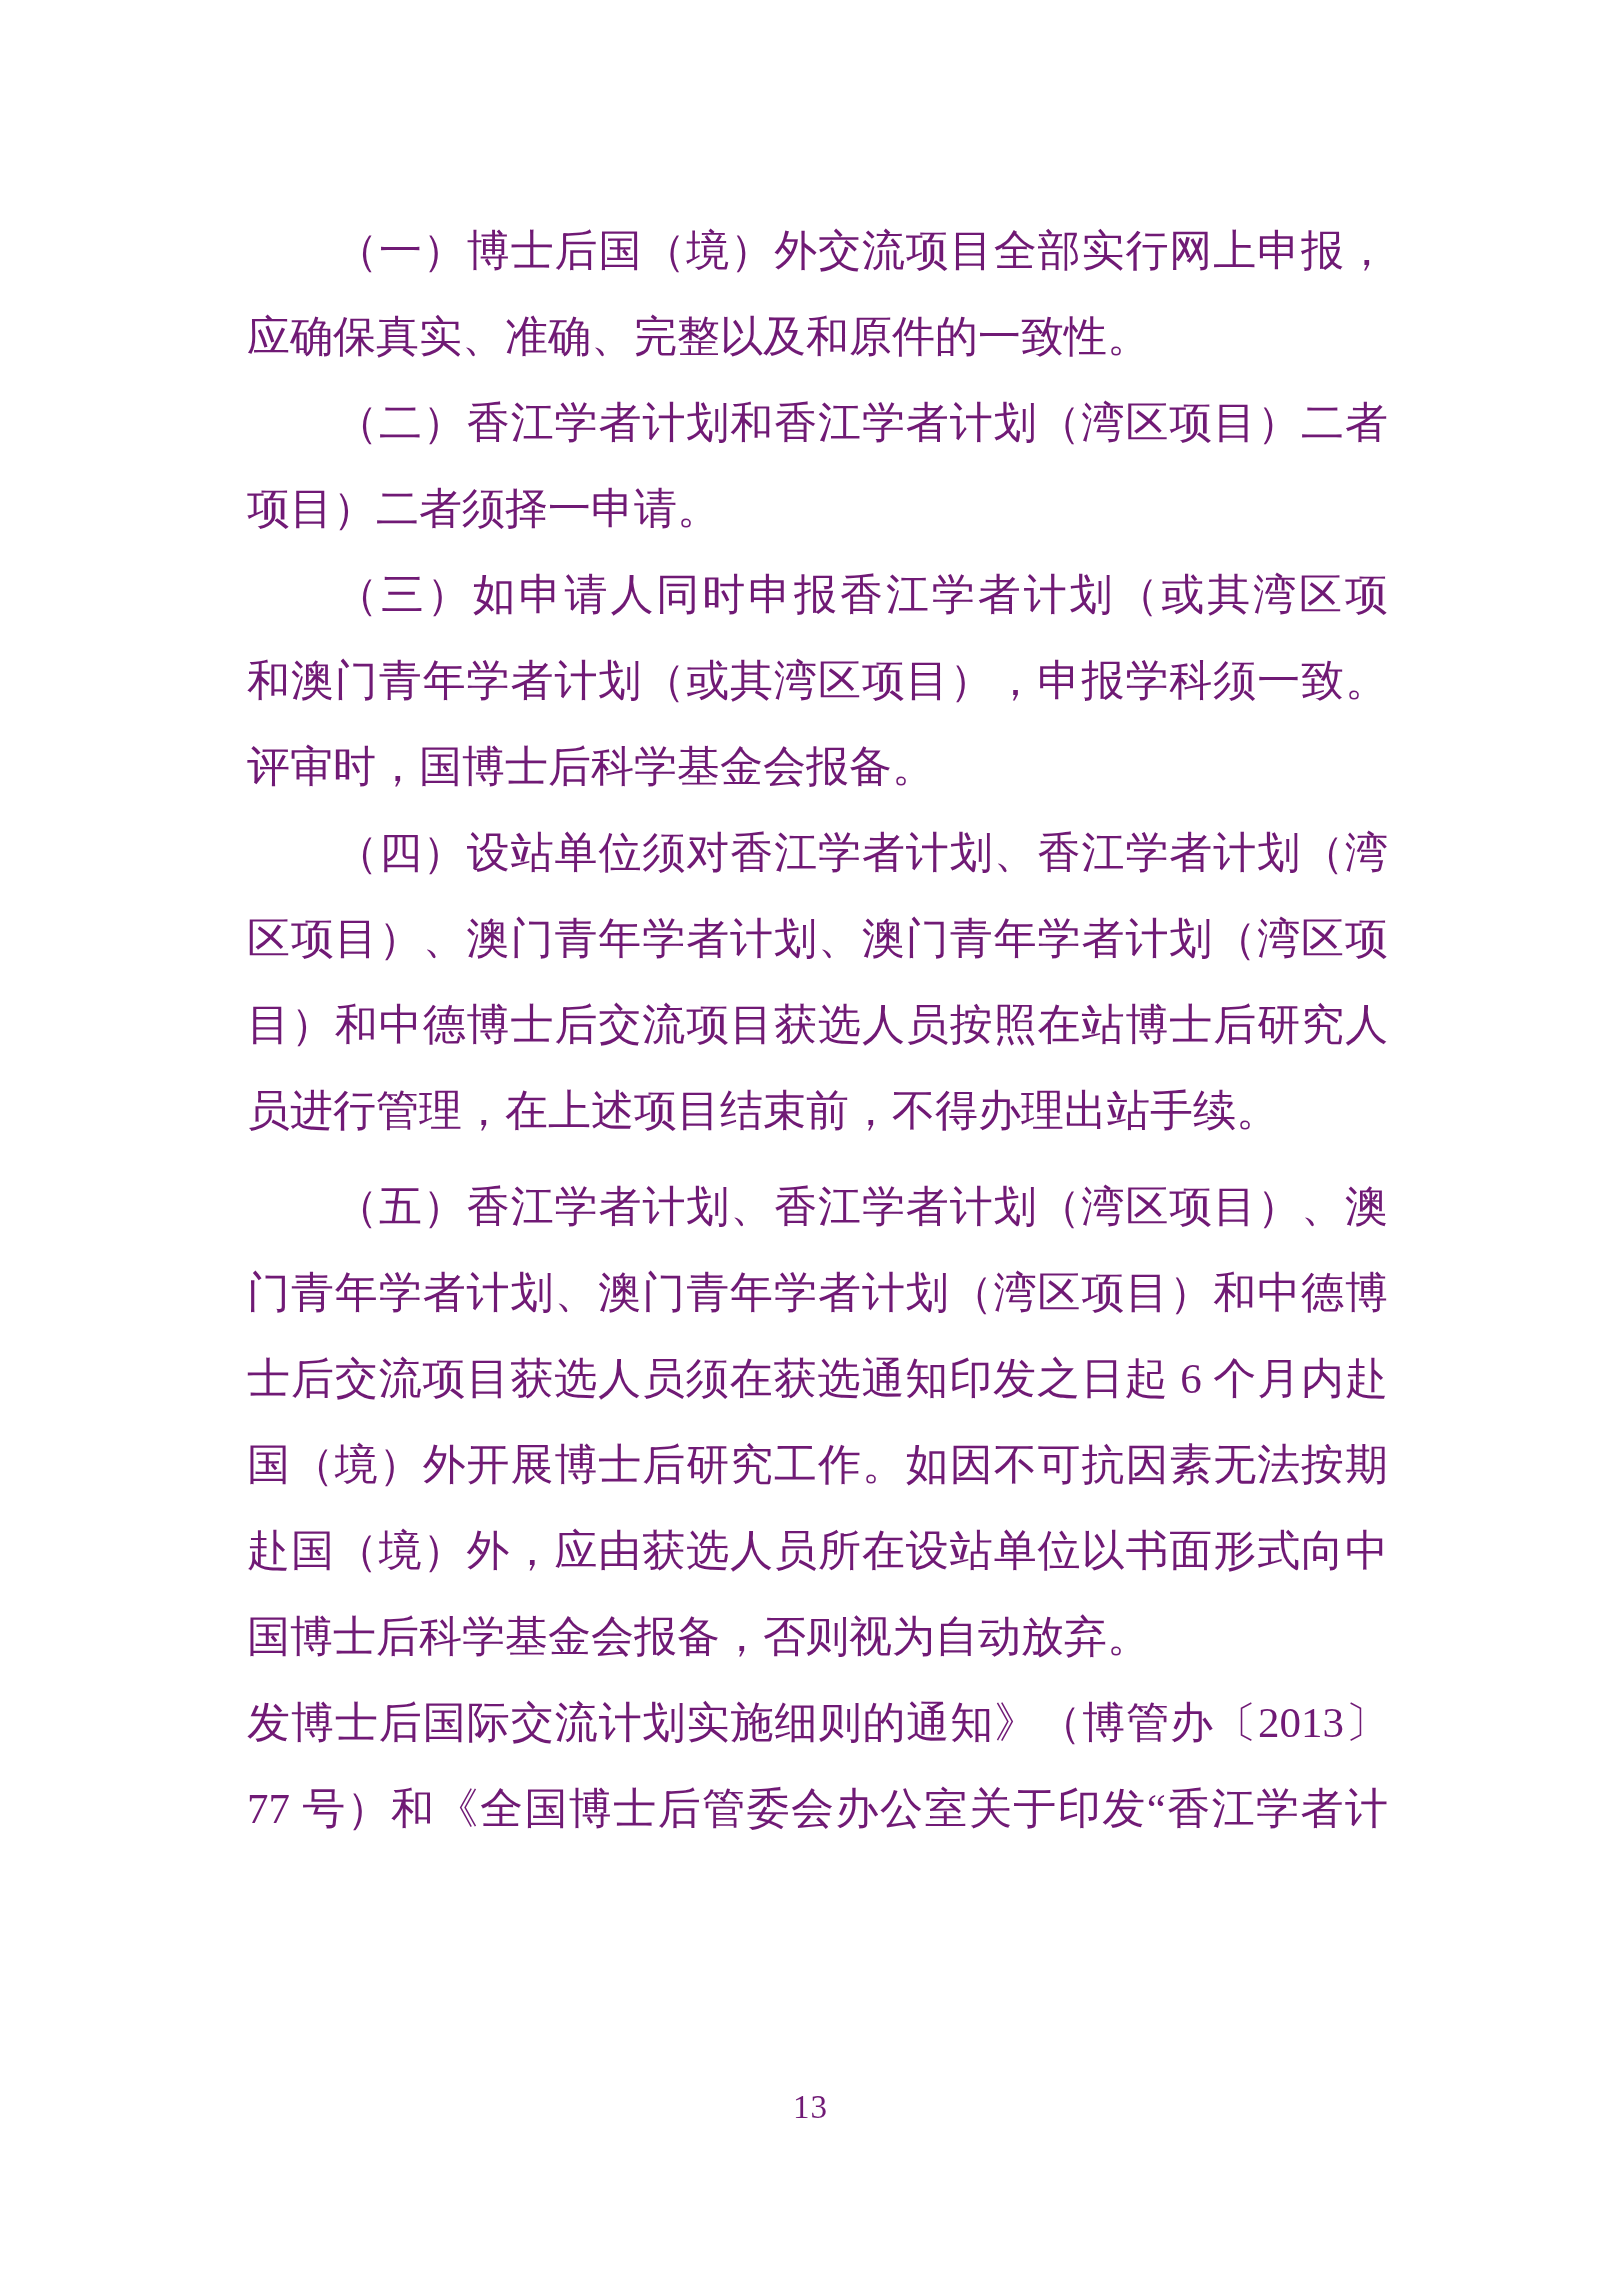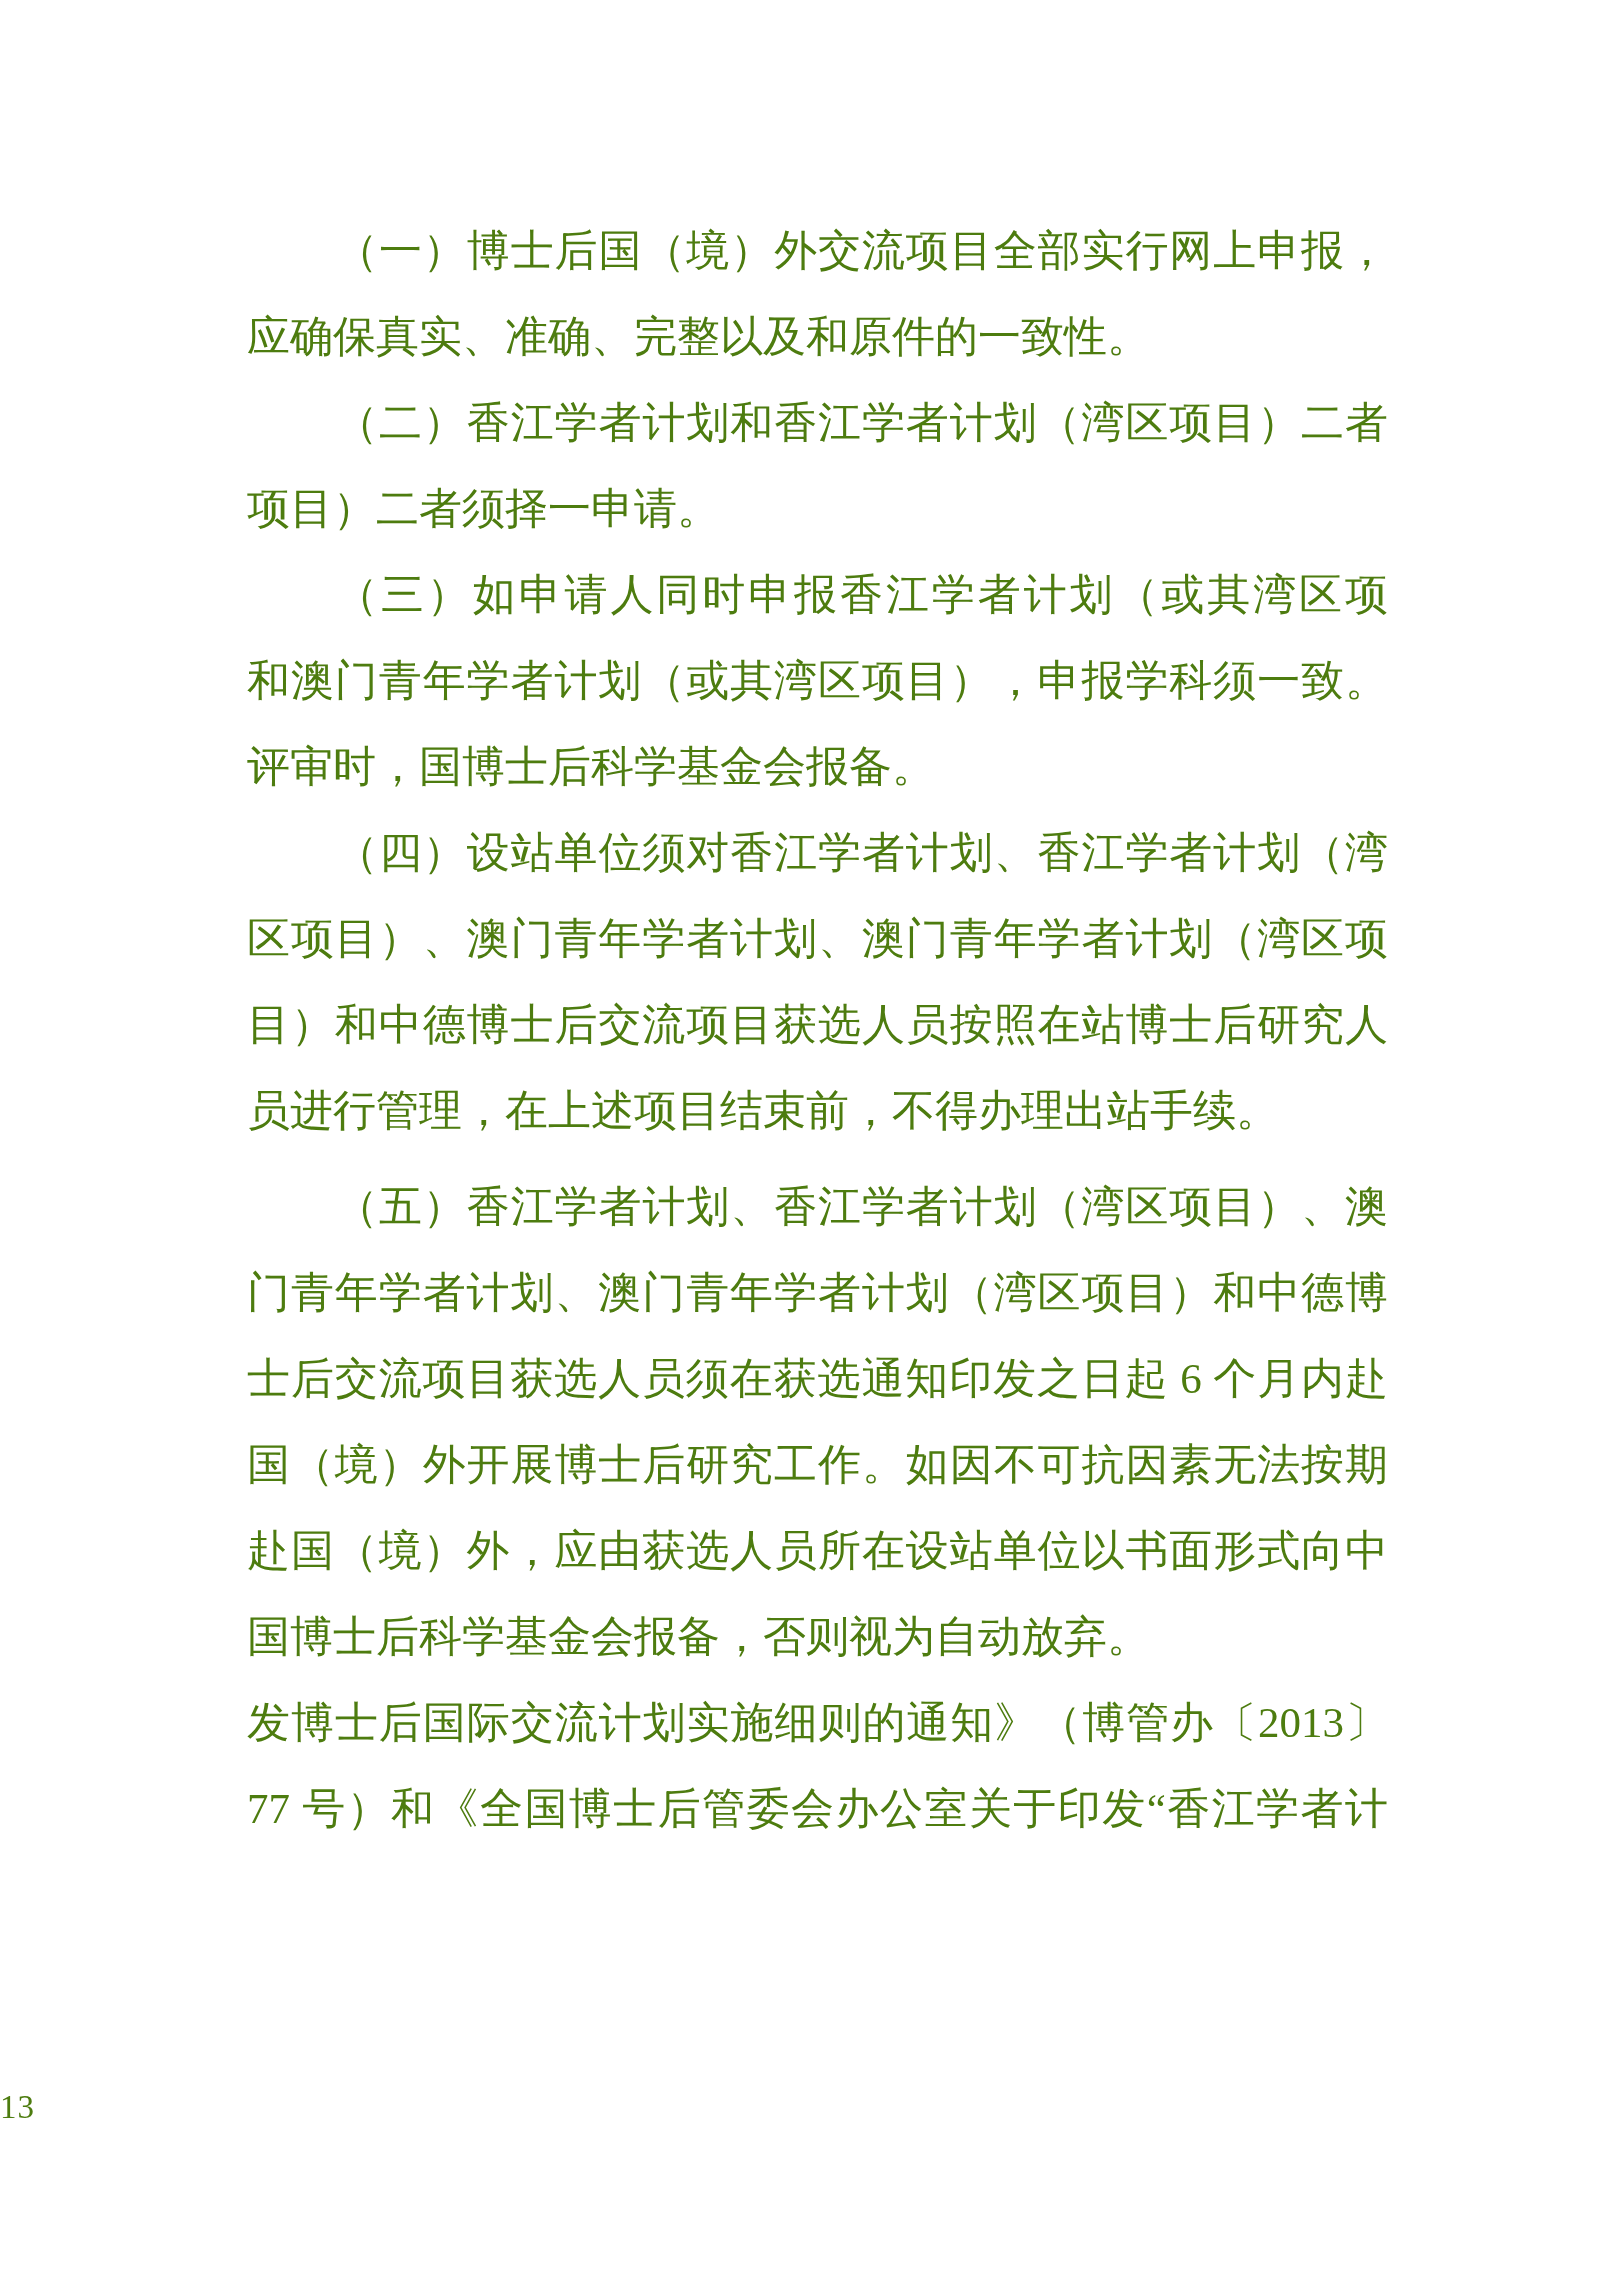--- a/index.html
+++ b/index.html
@@ -6,21 +6,21 @@
     margin: 0;
     padding: 0;
     background: #e8e8e8;
   }
   .page {
     position: relative;
     width: 1621px;
     height: 2293px;
     margin: 0 auto;
     background: #ffffff;
-    color: #4d7c0f;
+    color: #701a75;
     font-family: "Liberation Serif", "DejaVu Serif", serif;
     overflow: hidden;
   }
   .content {
     position: absolute;
     left: 247px;
     top: 208px;
     width: 1141px;
   }
   .para {
@@ -43,20 +43,21 @@
     padding-left: 88px;
   }
   .last {
     text-align-last: left;
   }
   .page-number {
     position: absolute;
     top: 2088px;
     left: 0;
     width: 100%;
+    text-align: center;
     font-size: 33px;
     line-height: 39px;
     letter-spacing: 1px;
   }
 </style>
 </head>
 <body>
 
 <div class="page">
   <div class="content">

